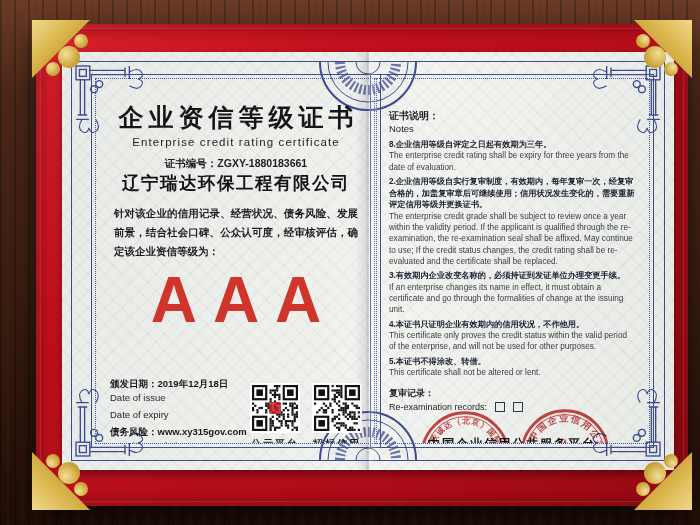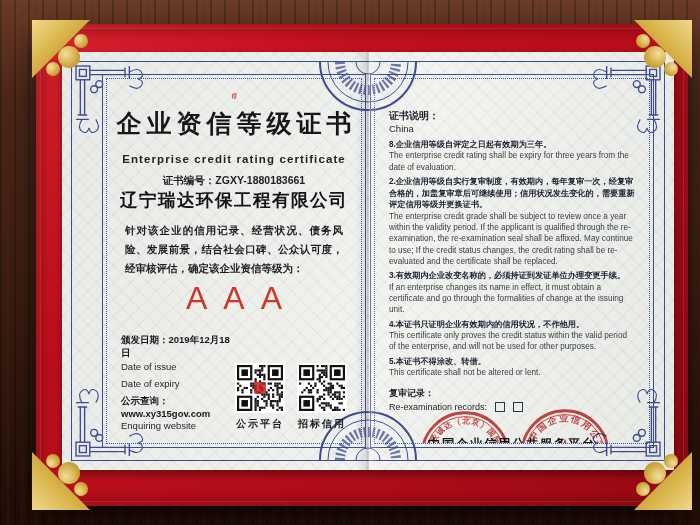--- a/index.html
+++ b/index.html
@@ -57,33 +57,33 @@
   .fl-tr { right:-2px; top:-2px; transform:scaleX(-1); }
   .fl-br { right:-2px; bottom:-2px; transform:scale(-1,-1); }
   .fl-bl { left:-2px; bottom:-2px; transform:scaleY(-1); }
   .medallion { position:absolute; left:50%; width:104px; height:52px; overflow:hidden; }
   .med-top { top:0; transform:translateX(-50%); }
   .med-bot { bottom:0; transform:translateX(-50%) scaleY(-1); }
 
   
   .page { position:absolute; top:22px; bottom:22px; border:1px solid #3c4c92; padding:3px; }
   .page-inner { width:100%; height:100%; border:1px dotted #46549a; position:relative; overflow:hidden; }
-  .page-left  { left:40px;  width:264px; }
+  .page-left  { left:29px;  width:290px; }
   .page-right { right:20px; width:284px; }
 
   
   .lp { position:absolute; inset:0; display:flex; flex-direction:column; align-items:center; padding:10px 12px 8px; }
   .seal-logo { width:58px; height:58px; margin-top:4px; }
   .cert-title { margin-top:8px; font-size:25px; font-weight:bold; color:#15161a;
     letter-spacing:5px; text-indent:5px; white-space:nowrap; }
-  .cert-title-en { margin-top:13px; font-size:11.5px; font-weight:bold; color:#23242a; letter-spacing:1.1px; white-space:nowrap; }
+  .cert-title-en { margin-top:2px; font-size:11.5px; font-weight:normal; color:#23242a; letter-spacing:1.1px; white-space:nowrap; }
   .cert-no { margin-top:9px; font-size:10.5px; font-weight:bold; color:#202126; }
   .company { margin-top:0; font-size:17.5px; font-weight:bold; color:#131418; letter-spacing:1.5px; white-space:nowrap; }
   .statement { margin-top:9px; font-size:10.5px; line-height:1.8; color:#1c1d22; text-align:justify; padding:0 6px; font-weight:bold; }
-  .rating { margin-top:2px; font-size:32px; font-weight:normal; color:#cf352b;
+  .rating { margin-top:2px; font-size:64px; font-weight:bold; color:#cf352b;
     letter-spacing:16px; text-indent:16px; font-family:"Liberation Sans","DejaVu Sans",sans-serif; }
   .lp-footer { margin-top:auto; width:100%; display:flex; align-items:flex-end; padding:0 2px 4px; }
   .meta-col { flex:1; }
   .meta-item { margin-bottom:6px; }
   .meta-cn { font-size:9.5px; font-weight:bold; color:#16171c; }
   .meta-en { font-size:9.5px; color:#26272d; margin-top:1px; }
   .qr-col { display:flex; gap:12px; }
   .qr-box { display:flex; flex-direction:column; align-items:center;margin-top:46px; }
   .qr { width:50px; height:50px; background:#fff; padding:2px; position:relative; }
   .qr .qseal { position:absolute; left:50%; top:50%; width:12px; height:12px; transform:translate(-50%,-50%);
@@ -235,21 +235,21 @@
           <div class="lp-footer">
             <div class="meta-col">
               <div class="meta-item">
                 <div class="meta-cn">颁发日期：2019年12月18日</div>
                 <div class="meta-en">Date of issue</div>
               </div>
               <div class="meta-item">
                 <div class="meta-en">Date of expiry</div>
               </div>
               <div class="meta-item" style="margin-bottom:0">
-                <div class="meta-cn">公示查询：www.xy315gov.com</div>
+                <div class="meta-cn">债务风险：www.xy315gov.com</div>
                 <div class="meta-en">Enquiring website</div>
               </div>
             </div>
             <div class="qr-col">
               <div class="qr-box">
                 <div class="qr"><svg width="46" height="46" viewBox="0 0 46 46">
                       <rect x="0" y="17.523809523809526" width="2.1904761904761907" height="2.1904761904761907" fill="#111"></rect>
                       <rect x="0" y="21.904761904761905" width="2.1904761904761907" height="2.1904761904761907" fill="#111"></rect>
                       <rect x="0" y="24.0952380952381" width="2.1904761904761907" height="2.1904761904761907" fill="#111"></rect>
                       <rect x="2.1904761904761907" y="19.714285714285715" width="2.1904761904761907" height="2.1904761904761907" fill="#111"></rect>
@@ -495,21 +495,21 @@
             </div>
           </div>
         </div>
       </div>
     </div>
 
     <div class="page page-right">
       <div class="page-inner">
         <div class="rp">
           <div class="notes-title">证书说明：</div>
-          <div class="notes-title-en">China</div>
+          <div class="notes-title-en">Notes</div>
 
           <div>
             <p class="note-cn">8.企业信用等级自评定之日起有效期为三年。</p>
             <p class="note-en">The enterprise credit rating shall be expiry for three years from the date of evaluation.</p>
             <p class="note-cn">2.企业信用等级自实行复审制度，有效期内，每年复审一次，经复审合格的，加盖复审章后可继续使用；信用状况发生变化的，需要重新评定信用等级并更换证书。</p>
             <p class="note-en">The enterprise credit grade shall be subject to review once a year within the validity period. If the applicant is qualified through the re-examination, the re-examination seal shall be affixed. May continue to use; If the credit status changes, the credit rating shall be re-evaluated and the certificate shall be replaced.</p>
             <p class="note-cn">3.有效期内企业改变名称的，必须持证到发证单位办理变更手续。</p>
             <p class="note-en">If an enterprise changes its name in effect, it must obtain a certificate and go through the formalities of change at the issuing unit.</p>
             <p class="note-cn">4.本证书只证明企业有效期内的信用状况，不作他用。</p>
             <p class="note-en">This certificate only proves the credit status within the valid period of the enterprise, and will not be used for other purposes.</p>

